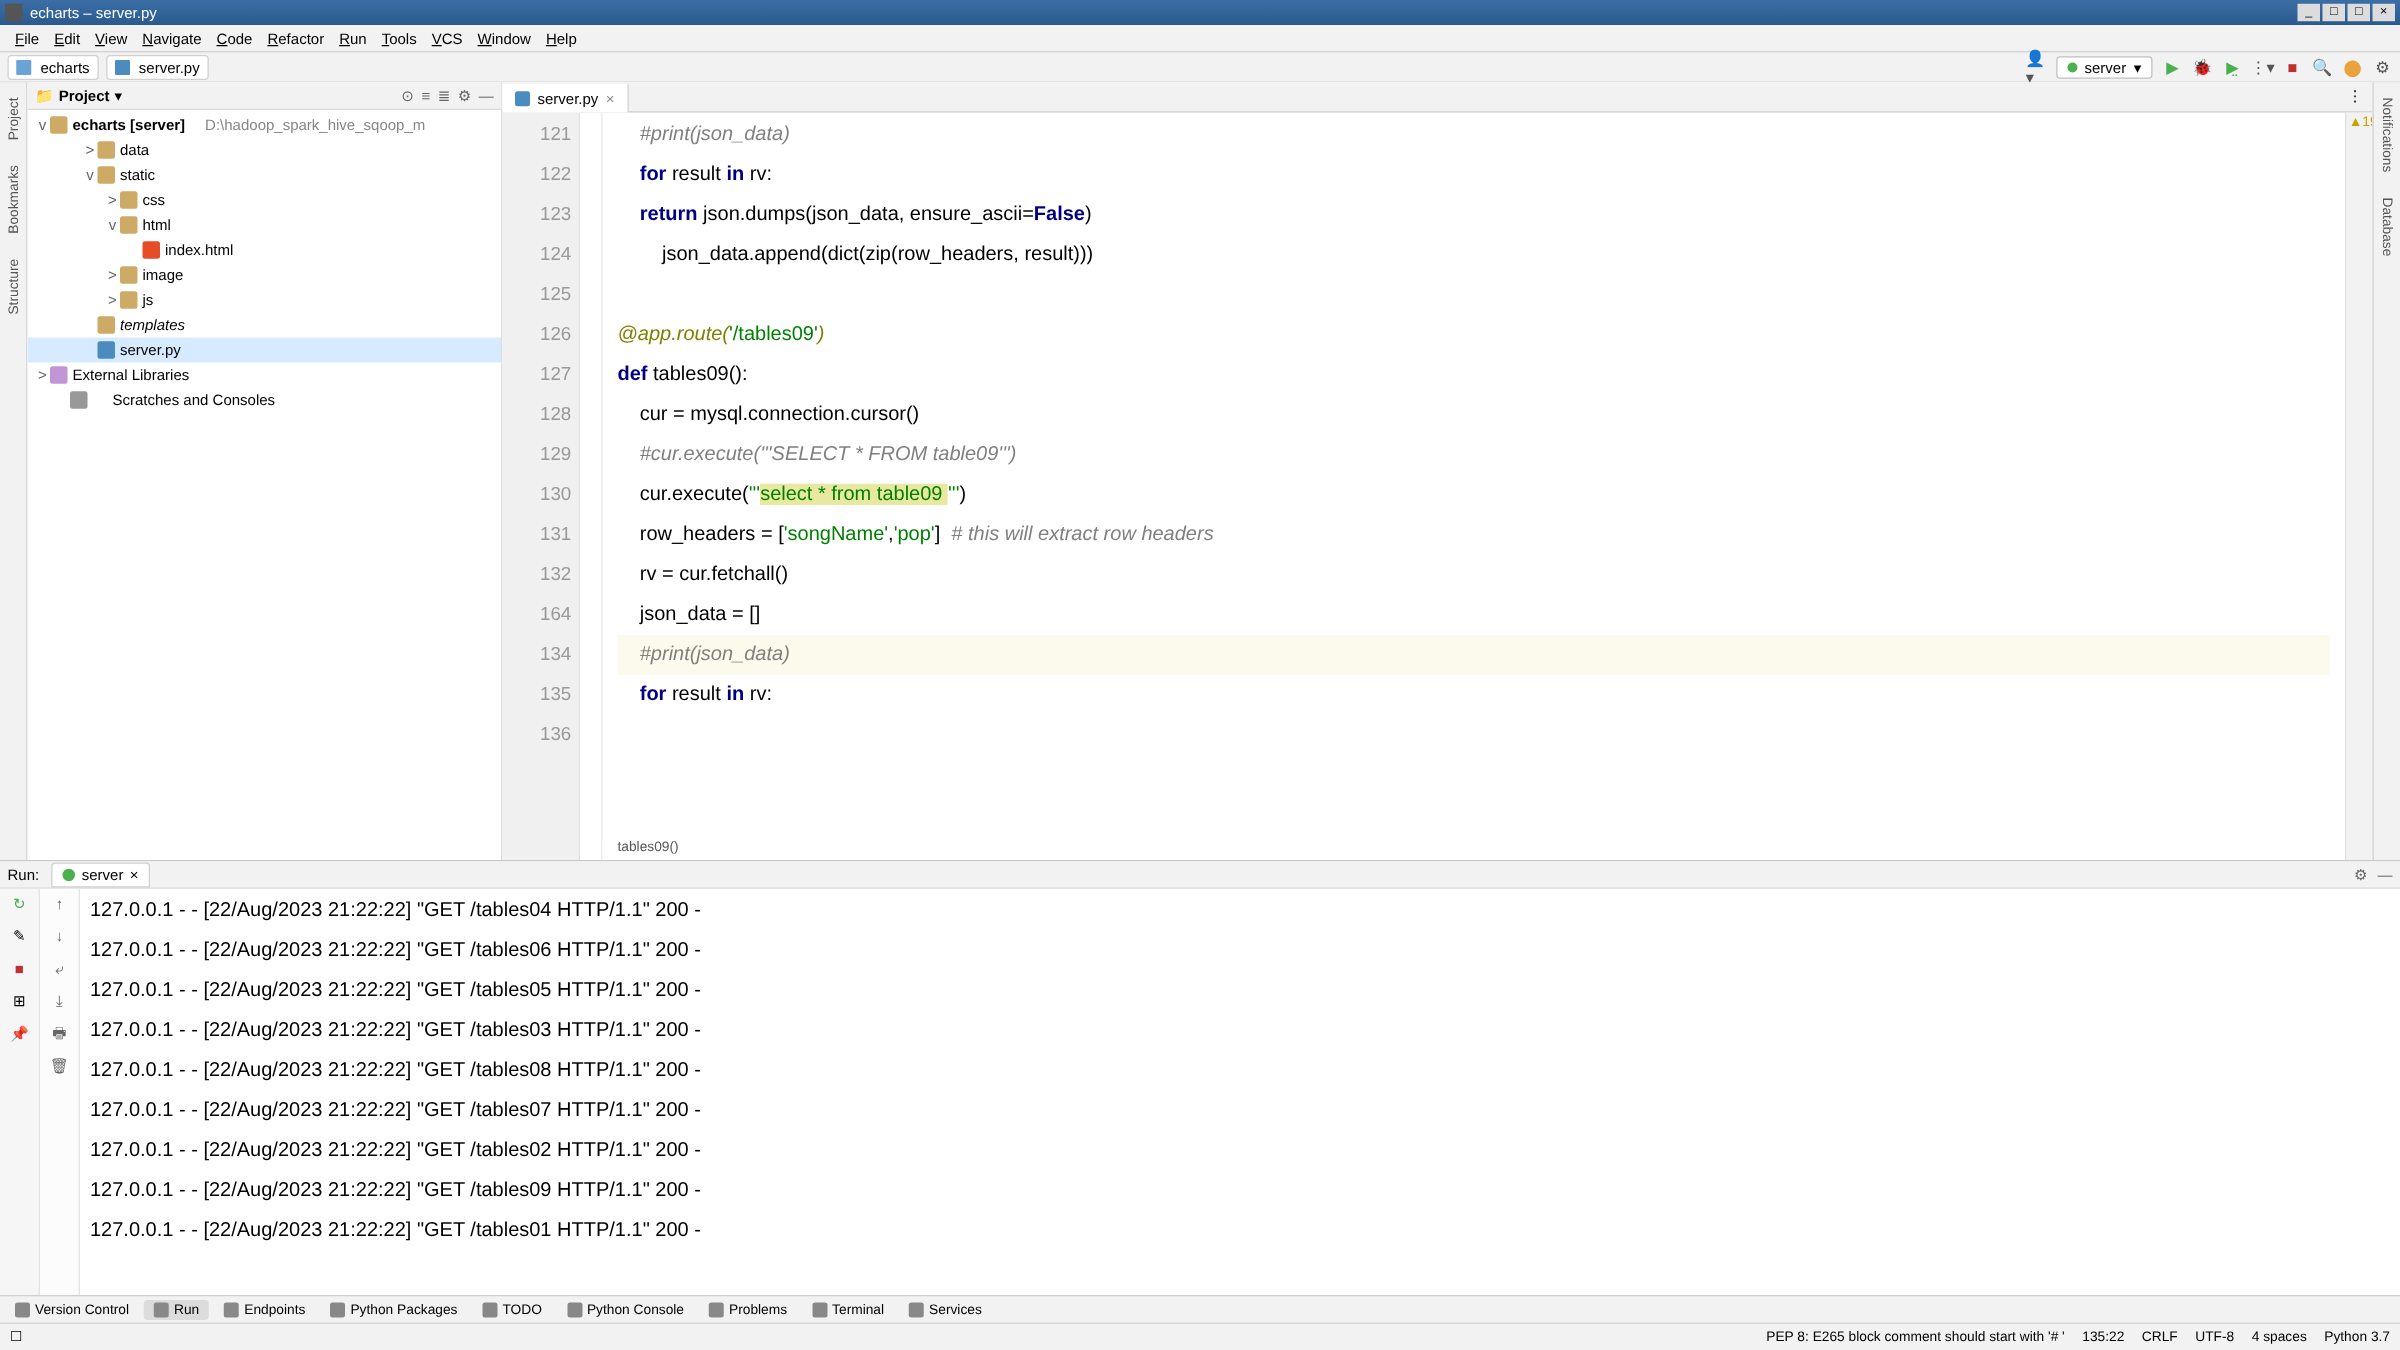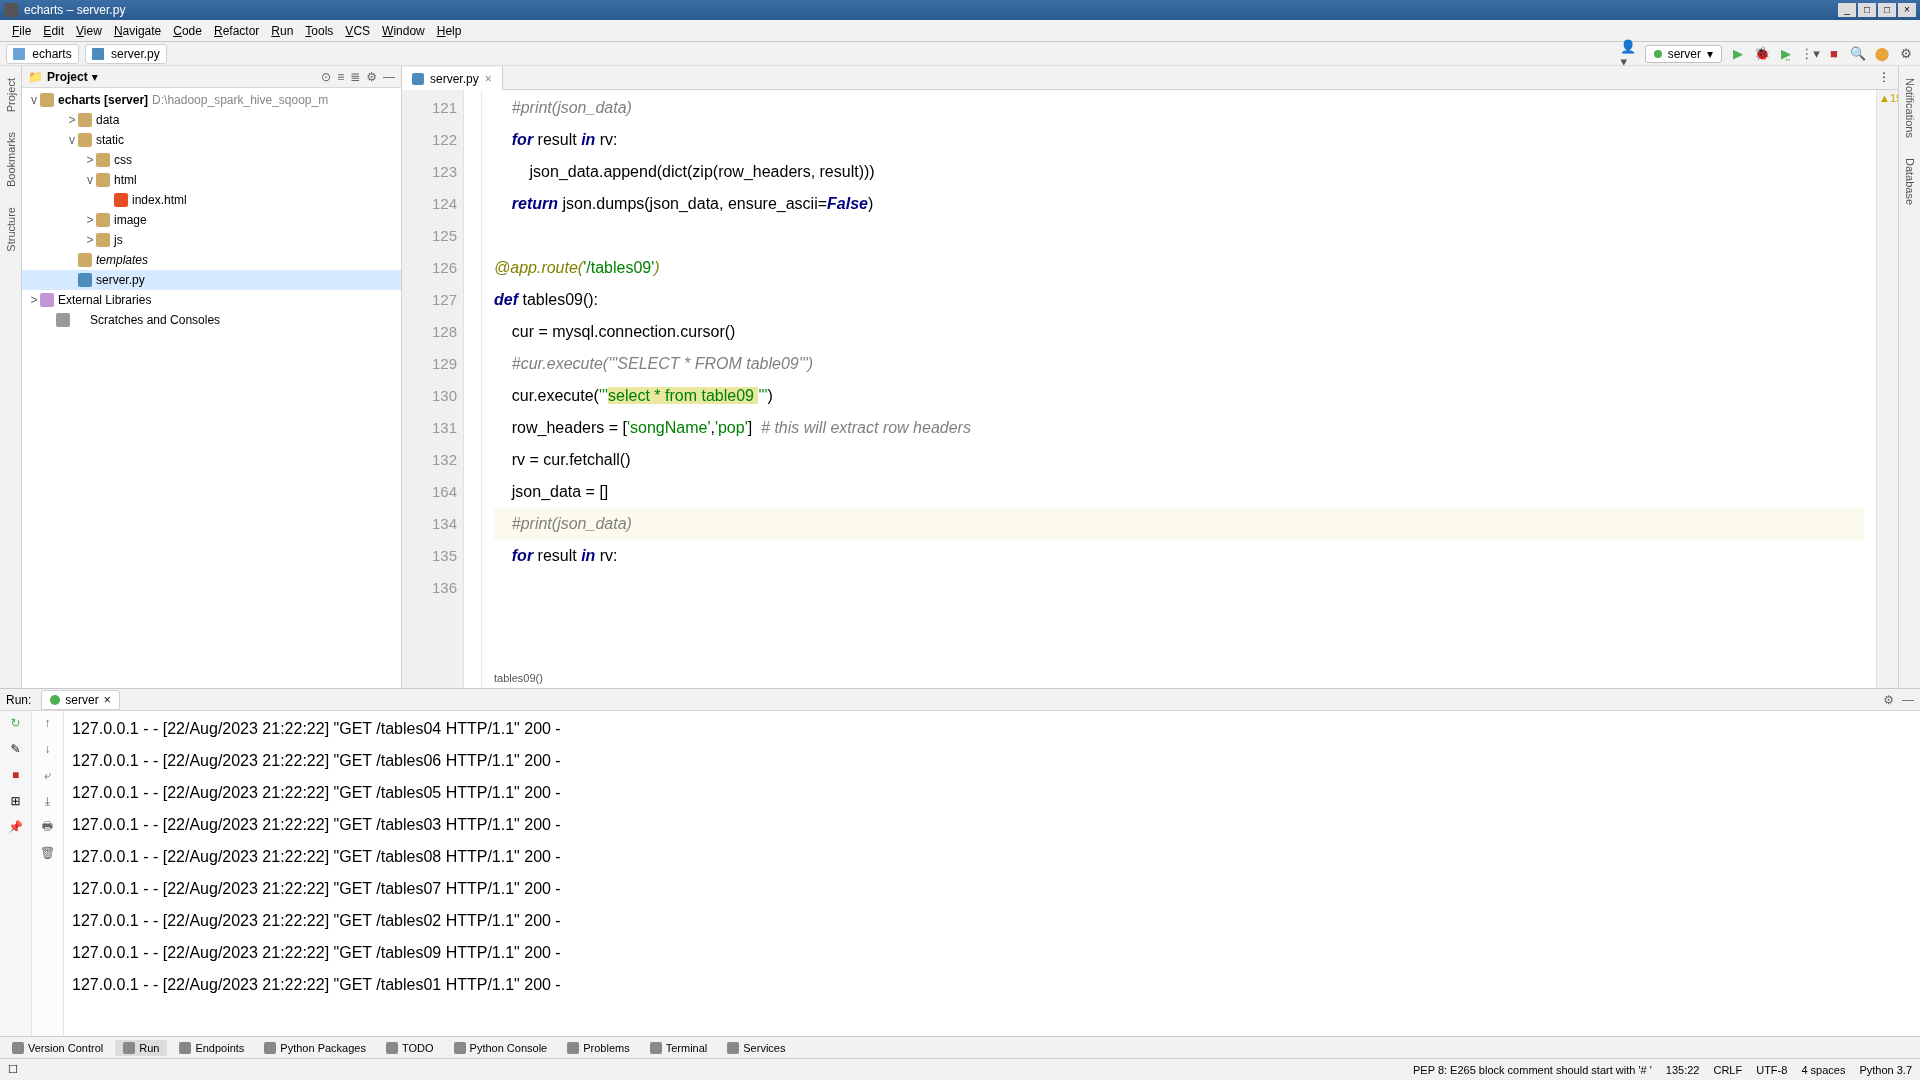--- a/index.html
+++ b/index.html
@@ -43,36 +43,36 @@
 .tree { flex: 1; overflow: auto; padding: 2px 0; font-size: 12px; }
 .tree .row { display: flex; align-items: center; height: 20px; padding-left: 6px; cursor: pointer; white-space: nowrap; }
 .tree .row.sel { background: #d6ebff; }
 .tree .tw { width: 12px; text-align: center; color: #666; }
 .tree .ic { width: 14px; height: 14px; margin-right: 4px; display: inline-block; background: #cdab66; border-radius: 2px; }
 .tree .ic.py { background: #4b8bbe; }
 .tree .ic.html { background: #e44d26; }
 .tree .ic.lib { background: #c295d6; }
 .tree .ic.scr { background: #999; }
 .tree .label { color: #000; }
-.tree .path  { color: #878787; margin-left: 4px; }
+.tree .path  { color: #878787; margin-left: 16px; }
 
 
 .editor { flex: 1; display: flex; flex-direction: column; background: #fff; }
 .tabs { height: 24px; background: #f2f2f2; border-bottom: 1px solid #d0d0d0; display: flex; }
 .tab { padding: 3px 10px; border-right: 1px solid #d0d0d0; background: #fff; display: flex; align-items: center; gap: 6px; font-size: 12px; position: relative; top: 1px; }
 .tab .ic { width: 12px; height: 12px; background: #4b8bbe; border-radius: 2px; }
 .tab .x { color: #888; cursor: pointer; }
 .editor-body { flex: 1; display: flex; overflow: hidden; }
 .gutter { width: 62px; background: #f0f0f0; border-right: 1px solid #e2e2e2; text-align: right; padding: 2px 6px 2px 0; font-family: Consolas, monospace; font-size: 15px; color: #999; }
 .gutter .g { height: 32px; line-height: 32px; }
 .fold { width: 18px; border-right: 1px solid #e8e8e8; }
 .code { flex: 1; font-family: Consolas, monospace; font-size: 16px; padding: 2px 12px; overflow: hidden; position: relative; }
 .code .ln { height: 32px; line-height: 32px; white-space: pre; }
 .code .ln.cur { background: #fcfaed; }
-.kw { color: #000080; font-weight: bold; font-style: italic; }
+.kw { color: #000080; font-weight: bold; }
 .str { color: #008000; }
 .cmt { color: #808080; font-style: italic; }
 .dec { color: #808000; font-style: italic; }
 .hl  { background: #e8e8a0; }
 .code .crumbs { position: absolute; left: 0; right: 0; bottom: 0; height: 16px; font-size: 11px; color: #555; padding-left: 12px; background: #fff; }
 .insp { width: 22px; background: #f2f2f2; border-left: 1px solid #e0e0e0; }
 .insp .hdr { padding: 2px; font-size: 11px; color: #444; display: flex; gap: 6px; }
 .insp .warn { color: #c9a100; }
 
 
@@ -270,22 +270,22 @@
           <div class="g">132</div>
           <div class="g">164</div>
           <div class="g">134</div>
           <div class="g">135</div>
           <div class="g">136</div>
         </div>
       <div class="fold"></div>
       <div class="code" id="code">
         <div class="ln">    <span class="cmt">#print(json_data)</span></div>
           <div class="ln">    <span class="kw">for</span> result <span class="kw">in</span> rv:</div>
+          <div class="ln">    <span class="kw">return</span> json.dumps(json_data, ensure_ascii=<span class="kw">False</span>)</div>
           <div class="ln">        json_data.append(dict(zip(row_headers, result)))</div>
-          <div class="ln">    <span class="kw">return</span> json.dumps(json_data, ensure_ascii=<span class="kw">False</span>)</div>
           <div class="ln"></div>
           <div class="ln"><span class="dec">@app.route(</span><span class="str">'/tables09'</span><span class="dec">)</span></div>
           <div class="ln"><span class="kw">def </span>tables09():</div>
           <div class="ln">    cur = mysql.connection.cursor()</div>
           <div class="ln">    <span class="cmt">#cur.execute('''SELECT * FROM table09''')</span></div>
           <div class="ln">    cur.execute(<span class="str">'''</span><span class="hl str">select * from table09 </span><span class="str">'''</span>)</div>
           <div class="ln">    row_headers = [<span class="str">'songName'</span>,<span class="str">'pop'</span>]  <span class="cmt"># this will extract row headers</span></div>
           <div class="ln">    rv = cur.fetchall()</div>
           <div class="ln">    json_data = []</div>
           <div class="ln cur">    <span class="cmt">#print(json_data)</span></div>

